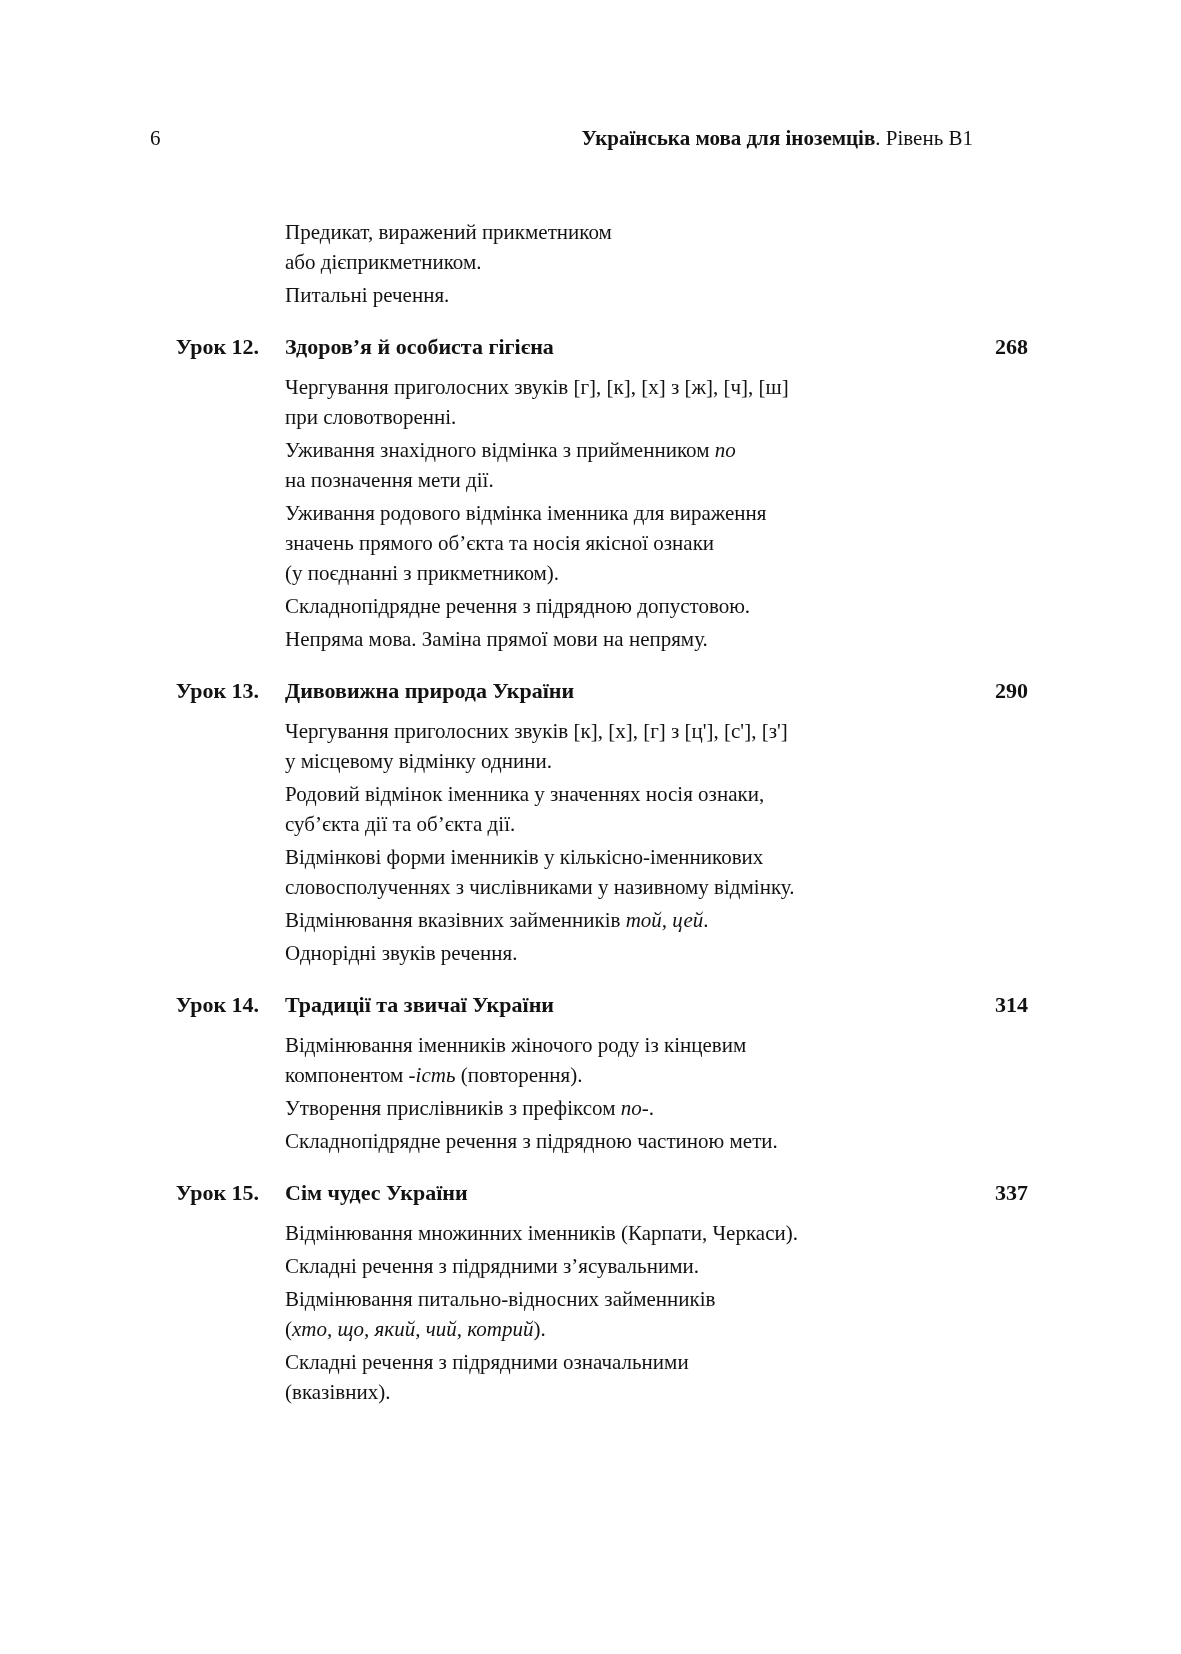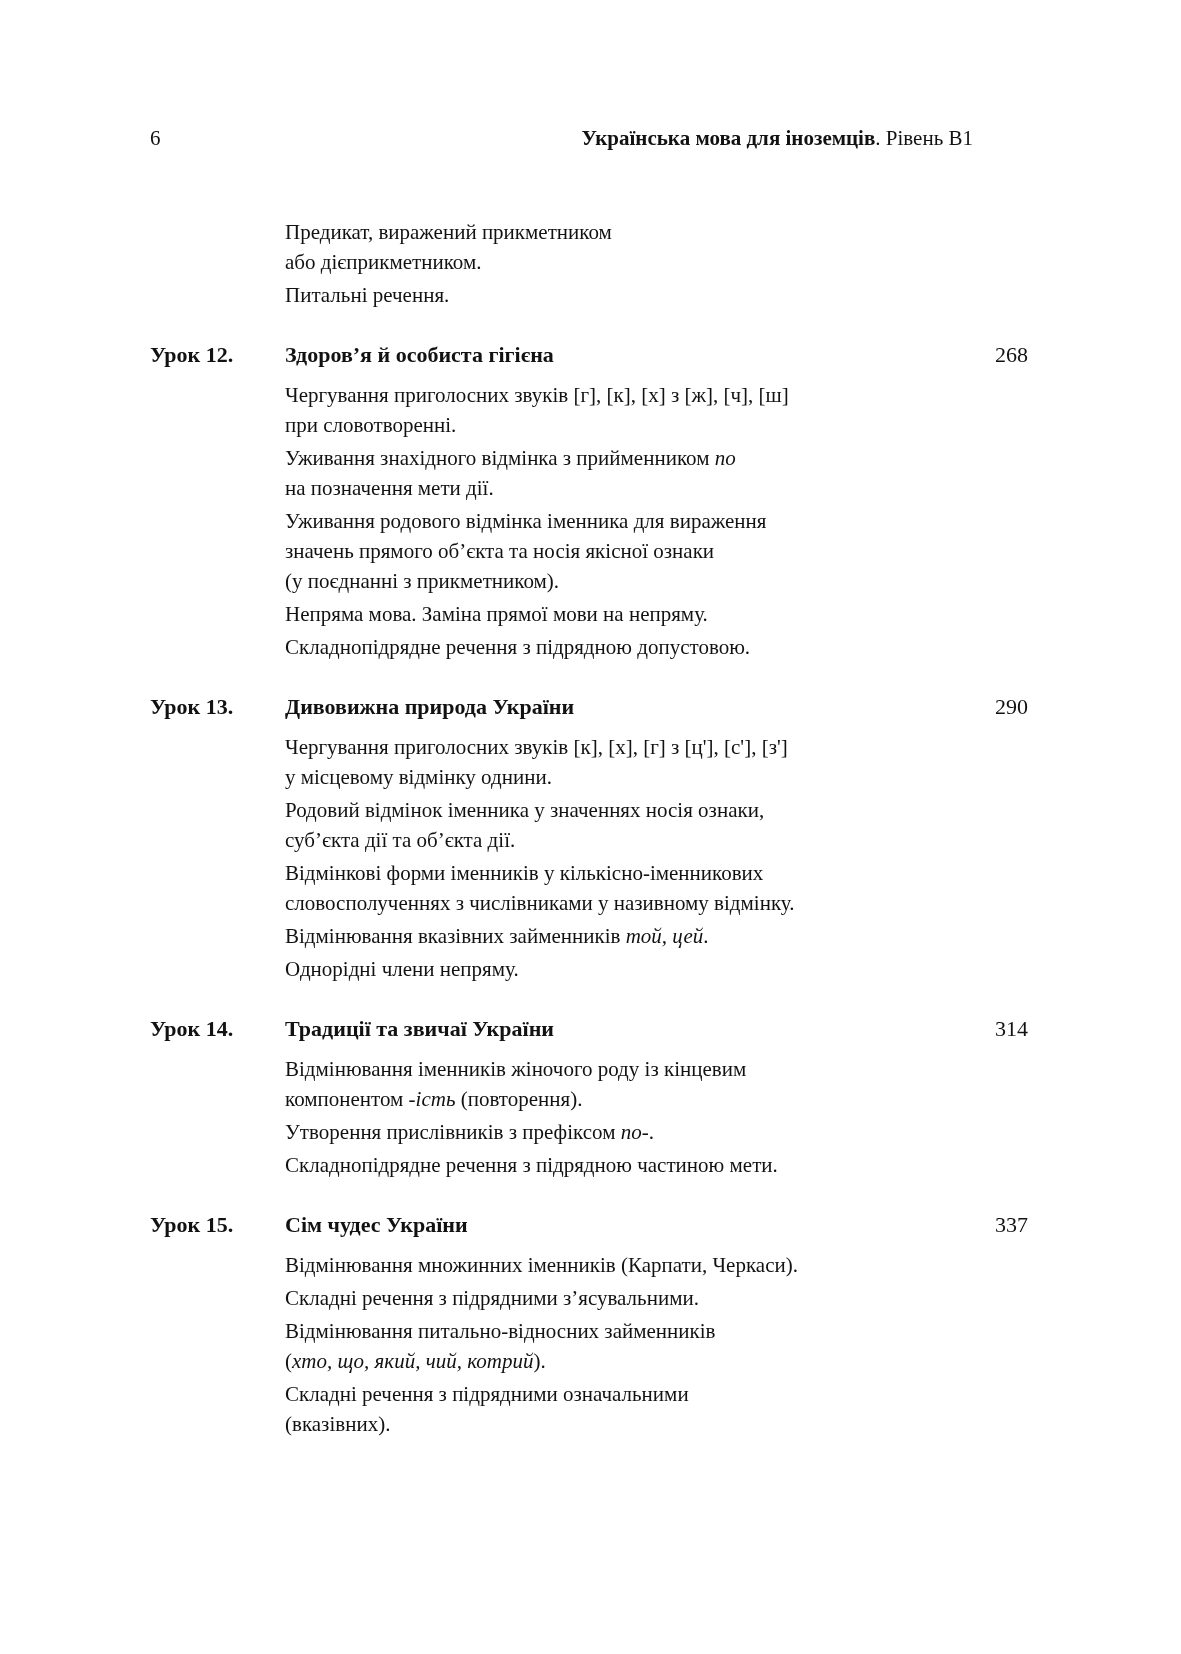--- a/index.html
+++ b/index.html
@@ -52,26 +52,26 @@
     display: flex;
     align-items: baseline;
     font-weight: bold;
     font-size: 22px;
     line-height: 30px;
     margin-bottom: 10px;
   }
   .lesson-label {
     width: 135px;
     flex-shrink: 0;
+    text-align: center;
   }
   .lesson-title { white-space: nowrap; }
   .lesson-page {
     margin-left: auto;
-    font-weight: normal;
-    margin-top: 8px;
+    font-weight: bold;
   }
   .topics { margin-left: 135px; }
 </style>
 </head>
 <body>
 
 <div class="page">
   <div class="header">
     <span class="pagenum">6</span>
     <span class="running"><span class="bold-part">Українська мова для іноземців</span><span>. Рівень В1</span></span>
@@ -91,39 +91,39 @@
           <span class="lesson-page">268</span>
         </div>
         <div class="topics">
           <p class="topic"><span>Чергування приголосних звуків [г], [к], [х] з [ж], [ч], [ш]
 при словотворенні.</span></p>
           <p class="topic"><span>Уживання знахідного відмінка з прийменником </span><span class="it">по</span><span>
 на позначення мети дії.</span></p>
           <p class="topic"><span>Уживання родового відмінка іменника для вираження
 значень прямого об’єкта та носія якісної ознаки
 (у поєднанні з прикметником).</span></p>
+          <p class="topic"><span>Складнопідрядне речення з підрядною допустовою.</span></p>
           <p class="topic"><span>Непряма мова. Заміна прямої мови на непряму.</span></p>
-          <p class="topic"><span>Складнопідрядне речення з підрядною допустовою.</span></p>
         </div>
       </section>
       <section class="lesson">
         <div class="lesson-head">
           <span class="lesson-label">Урок 13.</span>
           <span class="lesson-title">Дивовижна природа України</span>
           <span class="lesson-page">290</span>
         </div>
         <div class="topics">
           <p class="topic"><span>Чергування приголосних звуків [к], [х], [г] з [ц'], [с'], [з']
 у місцевому відмінку однини.</span></p>
           <p class="topic"><span>Родовий відмінок іменника у значеннях носія ознаки,
 суб’єкта дії та об’єкта дії.</span></p>
           <p class="topic"><span>Відмінкові форми іменників у кількісно-іменникових
 словосполученнях з числівниками у називному відмінку.</span></p>
           <p class="topic"><span>Відмінювання вказівних займенників </span><span class="it">той, цей</span><span>.</span></p>
-          <p class="topic"><span>Однорідні члени непряму.</span></p>
+          <p class="topic"><span>Однорідні звуків речення.</span></p>
         </div>
       </section>
       <section class="lesson">
         <div class="lesson-head">
           <span class="lesson-label">Урок 14.</span>
           <span class="lesson-title">Традиції та звичаї України</span>
           <span class="lesson-page">314</span>
         </div>
         <div class="topics">
           <p class="topic"><span>Відмінювання іменників жіночого роду із кінцевим

